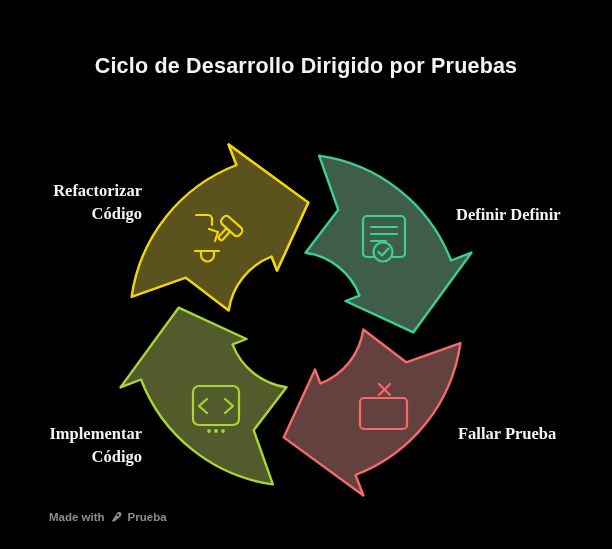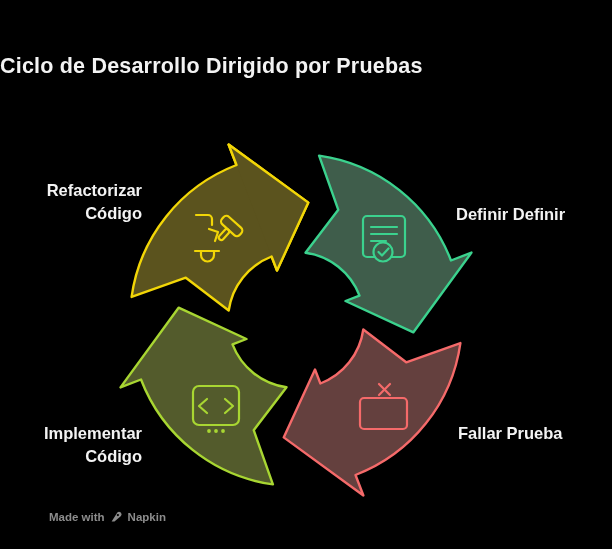--- a/index.html
+++ b/index.html
@@ -1,27 +1,28 @@
 <!DOCTYPE html>
 <html><head>
 <meta charset="utf-8">
 <style>
   html,body{margin:0;padding:0;background:#000;}
   .stage{
     position:relative;width:612px;height:549px;background:#000;overflow:hidden;
     font-family:"Liberation Sans", sans-serif;
   }
   .title{
-    position:absolute;left:0;right:0;top:54px;text-align:left;
+    position:absolute;left:0;right:0;top:54px;text-align:center;
     font-size:21.5px;font-weight:700;color:#f3f3f3;letter-spacing:.2px;
   }
   .cycle-svg{position:absolute;left:0;top:0;width:612px;height:549px;}
   .lbl{
     position:absolute;font-size:16.5px;font-weight:700;color:#f3f3f3;line-height:23px;
     white-space:normal;
+    font-family:Liberation Serif, serif;
   }
   .lbl-definir{left:456px;top:203px;}
   .lbl-fallar{left:458px;top:422px;}
   .lbl-refactorizar{right:470px;top:179px;width:124px;text-align:right;}
   .lbl-implementar{right:470px;top:422px;width:124px;text-align:right;}
   .watermark{
     position:absolute;left:25px;top:510px;display:flex;align-items:center;gap:5px;
     font-size:11.5px;font-weight:600;color:#8c8c8c;padding-left:24px;
   }
   .watermark svg{display:block;}
@@ -84,15 +85,15 @@
   <div class="lbl lbl-implementar">Implementar Código</div>
   <div class="lbl lbl-fallar">Fallar Prueba</div>
   <div class="lbl lbl-refactorizar">Refactorizar Código</div>
 
   <div class="watermark">
     <span>Made with</span>
     <svg width="13" height="13" viewBox="0 0 16 16">
       <path d="M2 14 L9 3 a3.2 3.2 0 0 1 4.5 4.5 L5.5 14 Z" fill="#8c8c8c"></path>
       <circle cx="9.7" cy="6.3" r="1.4" fill="#000"></circle>
     </svg>
-    <span>Napkin</span>
+    <span>Prueba</span>
   </div>
 </div>
 
 </body></html>

